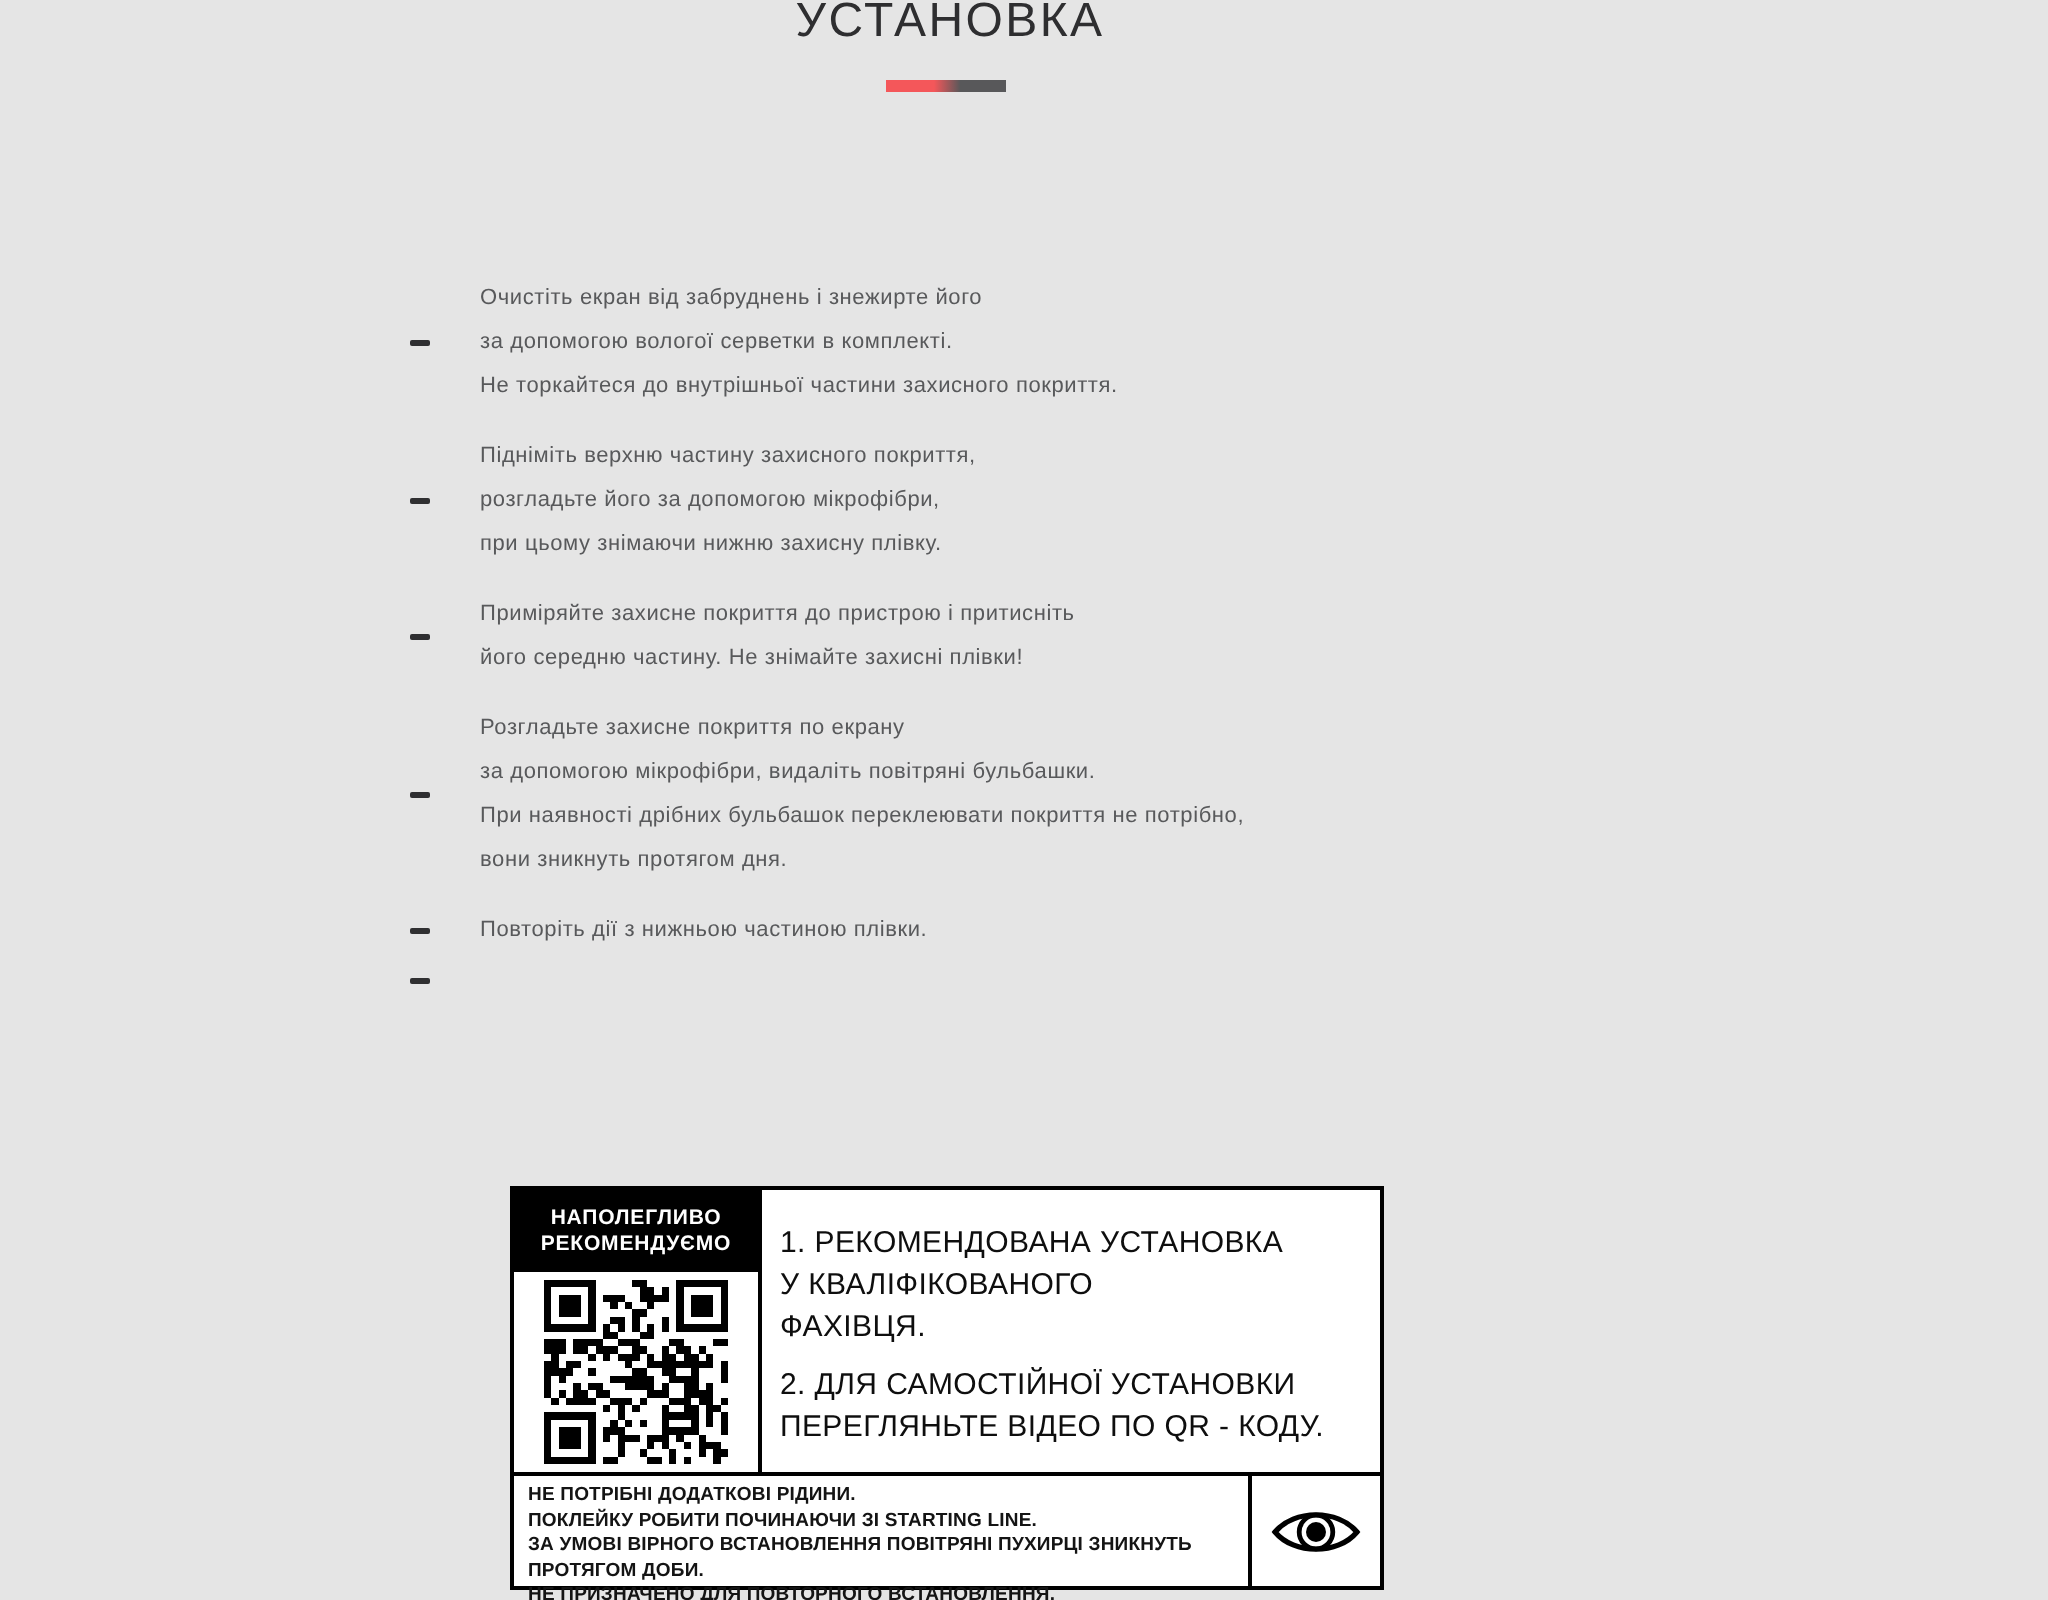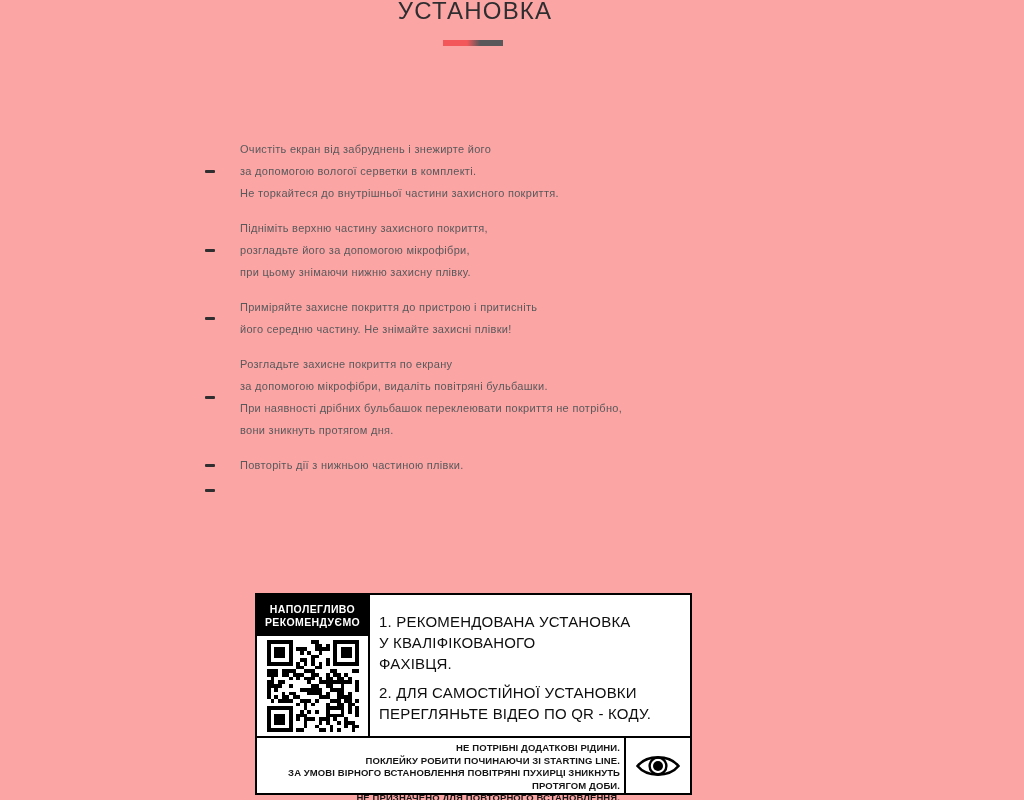--- a/index.html
+++ b/index.html
@@ -1,18 +1,18 @@
 <!DOCTYPE html>
 <html><head>
 <meta charset="utf-8">
 <style>
   * { margin:0; padding:0; box-sizing:border-box; }
   html,body { background:#ffffff; }
   .page {
-    position:relative; width:1024px; height:800px; background:#fca5a5;
+    position:relative; width:1024px; height:800px; background:#e5e5e5;
     font-family:"Liberation Sans", sans-serif; overflow:hidden;
   }
   .title {
     position:absolute; top:-3px; left:475px; transform:translateX(-50%);
     font-size:24px; font-weight:500; letter-spacing:1.2px; color:#2e2e30;
     white-space:nowrap;
   }
   .divider {
     position:absolute; top:40px; left:443px; width:60px; height:6px;
     background:linear-gradient(90deg,#f4575a 0%,#f4575a 40%,#58585a 62%,#58585a 100%);
@@ -25,35 +25,35 @@
   }
   .step-text {
     white-space:pre-line; font-size:11px; line-height:22px;
     color:#58595b; letter-spacing:0.3px;
   }
   .rec-box {
     position:absolute; left:255px; top:593px; width:437px; height:202px;
     border:2px solid #000; display:flex; flex-direction:column; background:#fff;
   }
   .rec-top { display:flex; flex:1; border-bottom:2px solid #000; min-height:0; }
-  .rec-qr-col { width:113px; flex:none; border-right:2px solid #000; display:flex; flex-direction:column; }
+  .rec-qr-col { width:124px; flex:none; border-right:2px solid #000; display:flex; flex-direction:column; }
   .rec-badge {
     background:#000; color:#fff; text-align:center;
     font-weight:bold; font-size:10.5px; line-height:13px;
     padding:8px 2px 7px 2px; letter-spacing:0.4px; white-space:pre-line;
   }
   .rec-qr-wrap { flex:1; display:flex; align-items:center; justify-content:center; }
   .qr-svg { width:92px; height:92px; display:block; }
   .rec-text-col {
     flex:1; padding:16px 8px 8px 9px; color:#0e0e0e;
     font-weight:normal; font-size:15px; line-height:21px; letter-spacing:0.2px;
   }
   .rec-item { white-space:pre-line; }
   .rec-item + .rec-item { margin-top:8px; }
-  .rec-bottom { display:flex; height:55px; flex:none;text-align:right; }
+  .rec-bottom { display:flex; height:55px; flex:none; }
   .rec-notes {
     flex:1; border-right:2px solid #000; padding:4px 4px 3px 7px;
     font-weight:bold; font-size:9.5px; line-height:12.6px; color:#141414;
     white-space:pre-line; letter-spacing:0.1px;
   }
   .rec-eye { width:64px; flex:none; display:flex; align-items:center; justify-content:center; }
   .eye-svg { width:46px; height:30px; display:block; }
 </style>
 </head>
 <body>

